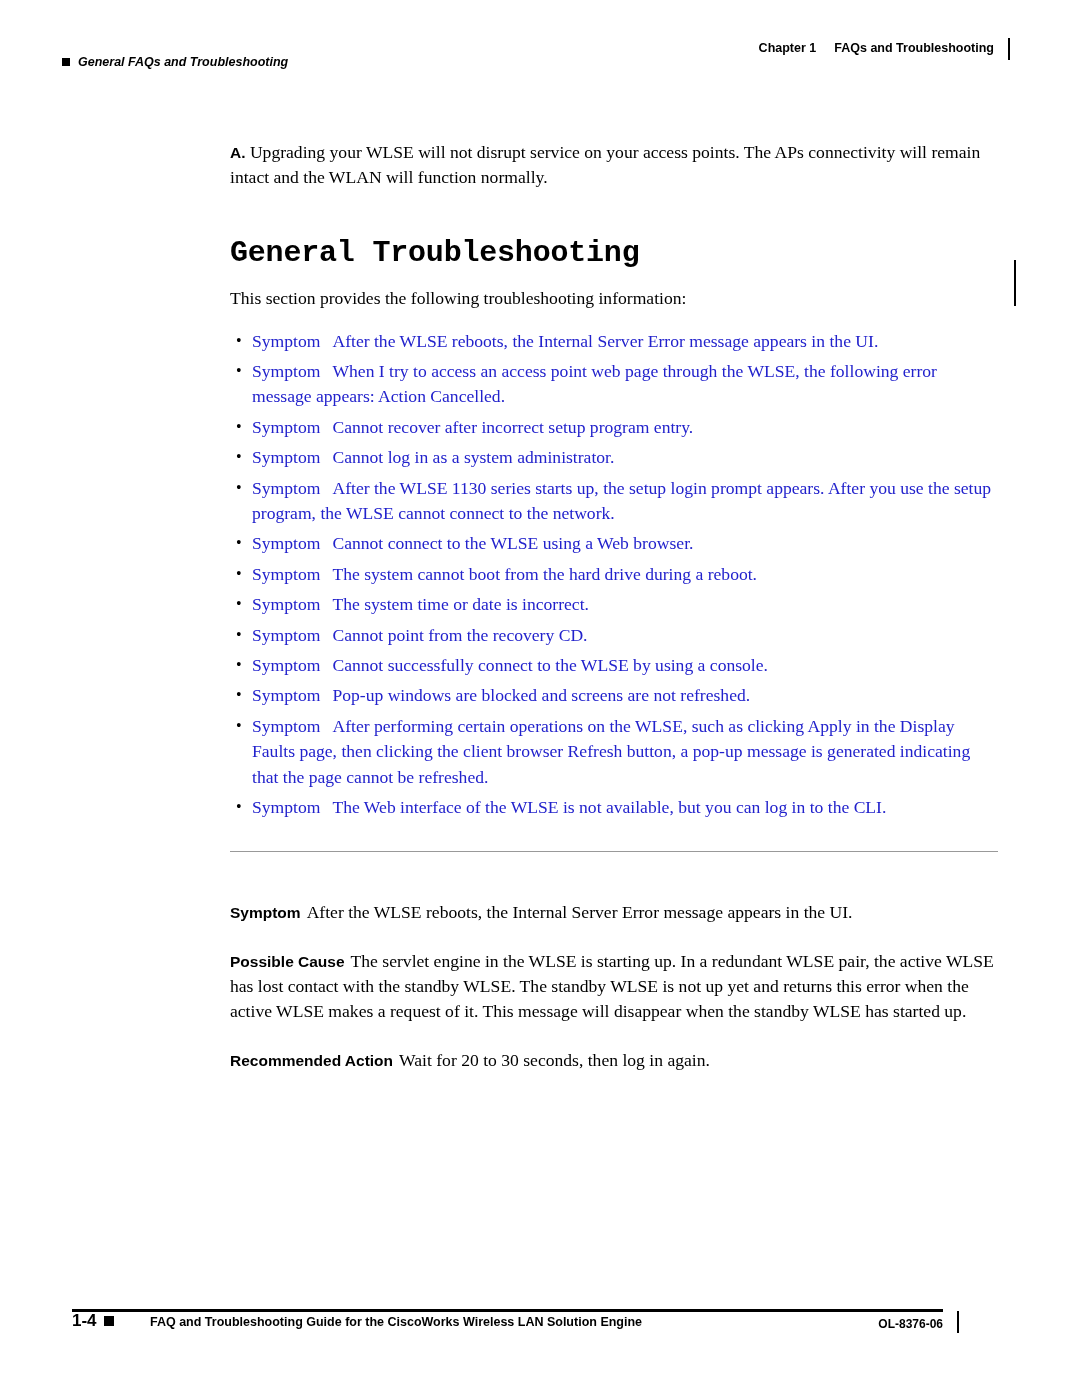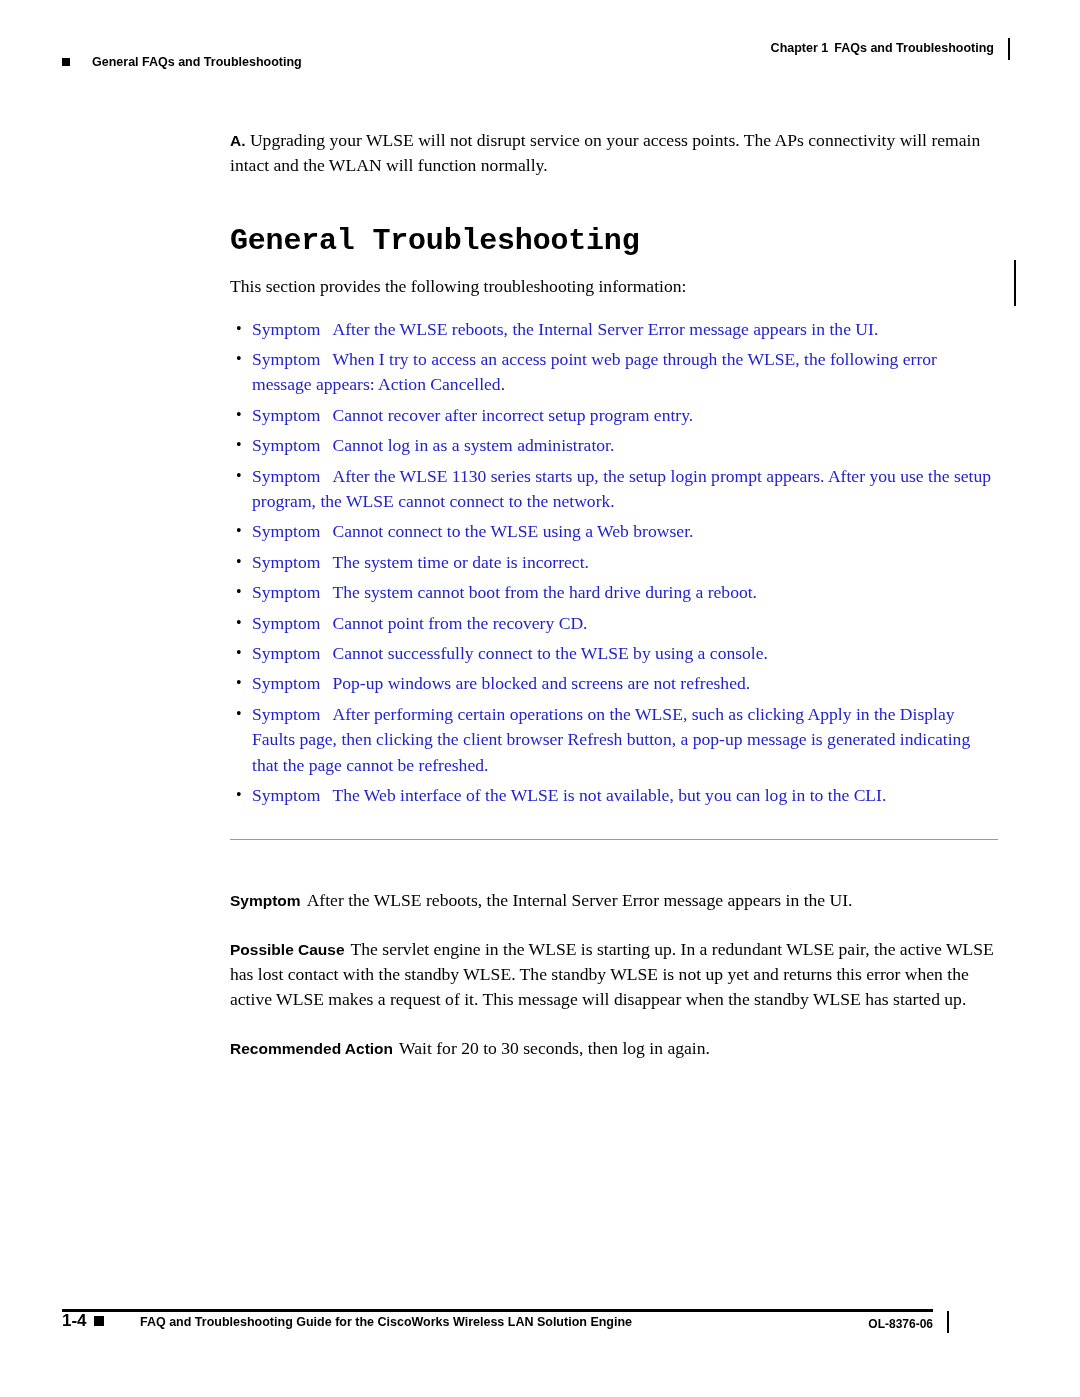--- a/index.html
+++ b/index.html
@@ -22,29 +22,30 @@
     left: 0;
     width: 1080px;
     height: 40px;
   }
   .hdr-left {
     position: absolute;
     left: 62px;
     top: 19px;
     display: flex;
     align-items: center;
-    gap: 22px;
+    gap: 8px;
+    font-style: italic;
   }
   .hdr-right {
     position: absolute;
     right: 86px;
     top: 5px;
     display: flex;
     align-items: center;
-    gap: 6px;
+    gap: 18px;
   }
   .hdr-text {
     font-family: "Liberation Sans", sans-serif;
     font-weight: bold;
     font-size: 12.5px;
     color: #000;
     white-space: nowrap;
   }
   .hdr-square {
     width: 8px;
@@ -73,21 +74,21 @@
     margin-left: 230px;
     margin-right: 82px;
   }
 
   
   .answer-para {
     position: relative;
     font-size: 17.6px;
     line-height: 25px;
     text-align: left;
-    margin-top: 8px;
+    margin-top: 20px;
   }
   .answer-label {
     font-family: "Liberation Sans", sans-serif;
     font-weight: bold;
     font-size: 15.5px;
   }
   .change-bar {
     position: absolute;
     right: 64px;
     top: 140px;
@@ -153,21 +154,21 @@
   .bold-label {
     font-family: "Liberation Sans", sans-serif;
     font-weight: bold;
     font-size: 15.5px;
     margin-right: 6px;
   }
 
   
   .page-footer {
     position: absolute;
-    left: 0;
+    left: 10px;
     bottom: 38px;
     width: 980px;
     height: 50px;
     padding-left: 39px;
   }
   .footer-rule {
     position: absolute;
     left: 62px;
     right: 86px;
     top: 0;
@@ -247,22 +248,22 @@
   <div class="body-indent">
     <p class="intro-para">This section provides the following troubleshooting information:</p>
 
     <ul class="symptom-list">
       <li><span class="sym-word">Symptom</span><span>After the WLSE reboots, the Internal Server Error message appears in the UI.</span></li>
       <li><span class="sym-word">Symptom</span><span>When I try to access an access point web page through the WLSE, the following error message appears: Action Cancelled.</span></li>
       <li><span class="sym-word">Symptom</span><span>Cannot recover after incorrect setup program entry.</span></li>
       <li><span class="sym-word">Symptom</span><span>Cannot log in as a system administrator.</span></li>
       <li><span class="sym-word">Symptom</span><span>After the WLSE 1130 series starts up, the setup login prompt appears. After you use the setup program, the WLSE cannot connect to the network.</span></li>
       <li><span class="sym-word">Symptom</span><span>Cannot connect to the WLSE using a Web browser.</span></li>
+      <li><span class="sym-word">Symptom</span><span>The system cannot boot from the hard drive during a reboot.</span></li>
       <li><span class="sym-word">Symptom</span><span>The system time or date is incorrect.</span></li>
-      <li><span class="sym-word">Symptom</span><span>The system cannot boot from the hard drive during a reboot.</span></li>
       <li><span class="sym-word">Symptom</span><span>Cannot point from the recovery CD.</span></li>
       <li><span class="sym-word">Symptom</span><span>Cannot successfully connect to the WLSE by using a console.</span></li>
       <li><span class="sym-word">Symptom</span><span>Pop-up windows are blocked and screens are not refreshed.</span></li>
       <li><span class="sym-word">Symptom</span><span>After performing certain operations on the WLSE, such as clicking Apply in the Display Faults page, then clicking the client browser Refresh button, a pop-up message is generated indicating that the page cannot be refreshed.</span></li>
       <li><span class="sym-word">Symptom</span><span>The Web interface of the WLSE is not available, but you can log in to the CLI.</span></li>
     </ul>
   </div>
 
   <hr class="divider">
 

